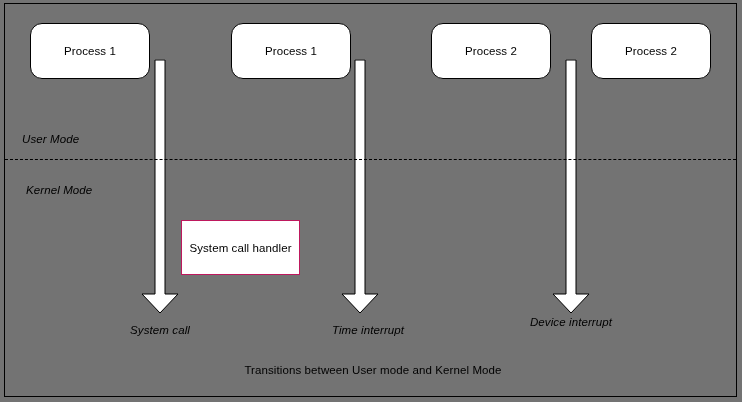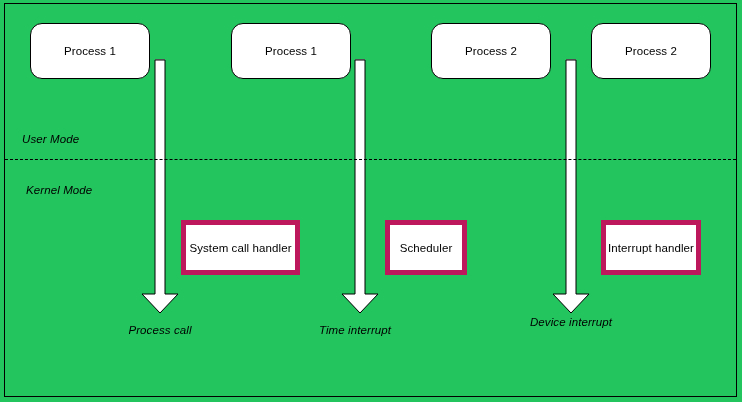--- a/index.html
+++ b/index.html
@@ -10,21 +10,21 @@
   }
   body {
     font-family: "Liberation Sans", sans-serif;
     -webkit-font-smoothing: antialiased;
   }
 
   #canvas {
     position: relative;
     width: 742px;
     height: 402px;
-    background: #22c55e;
+    background: #737373;
     overflow: hidden;
   }
 
   
   .frame {
     position: absolute;
     left: 4px;
     top: 3px;
     width: 733px;
     height: 394px;
@@ -48,21 +48,21 @@
     font-size: 11.5px;
     color: #000000;
     letter-spacing: 0.1px;
     white-space: nowrap;
   }
 
   
   .handler-box {
     position: absolute;
     box-sizing: border-box;
-    border: 5px solid #be185d;
+    border: 1px solid #be185d;
     background: #ffffff;
     display: flex;
     align-items: center;
     justify-content: center;
   }
   .handler-box .label {
     font-size: 11.5px;
     color: #000000;
     letter-spacing: 0.1px;
     white-space: nowrap;
@@ -131,50 +131,45 @@
   </div>
 
   <div class="block-arrow" style="left:142px; top:59px;">
     <svg width="36" height="256" viewBox="0 0 36 256">
 
       <rect x="13" y="0" width="10" height="3" fill="#999999"></rect>
 
       <path d="M13,1 L13,235 L0,235 L18,254 L36,235 L23,235 L23,1 Z" fill="#ffffff" stroke="#000000" stroke-width="1" stroke-linejoin="miter"></path>
     </svg>
   </div>
-  <div class="text-label centered" style="left:160px; top:324px;">Process call</div>
+  <div class="text-label centered" style="left:160px; top:324px;">System call</div>
 
   <div class="block-arrow" style="left:342px; top:59px;">
     <svg width="36" height="256" viewBox="0 0 36 256">
       <rect x="13" y="0" width="10" height="3" fill="#999999"></rect>
       <path d="M13,1 L13,235 L0,235 L18,254 L36,235 L23,235 L23,1 Z" fill="#ffffff" stroke="#000000" stroke-width="1" stroke-linejoin="miter"></path>
     </svg>
   </div>
-  <div class="text-label centered" style="left:355px; top:324px;">Time interrupt</div>
+  <div class="text-label centered" style="left:368px; top:324px;">Time interrupt</div>
 
   <div class="block-arrow" style="left:553px; top:59px;">
     <svg width="36" height="256" viewBox="0 0 36 256">
       <rect x="13" y="0" width="10" height="3" fill="#999999"></rect>
       <path d="M13,1 L13,235 L0,235 L18,254 L36,235 L23,235 L23,1 Z" fill="#ffffff" stroke="#000000" stroke-width="1" stroke-linejoin="miter"></path>
     </svg>
   </div>
   <div class="text-label centered" style="left:571px; top:316px;">Device interrupt</div>
 
   <div class="text-label" style="left:22px; top:133px;">User Mode</div>
 
   <div class="mode-divider" style="left:5px; top:159px; width:731px;"></div>
 
   <div class="text-label" style="left:20px; top:184px;margin-left:6px;">Kernel Mode</div>
 
   <div class="handler-box" style="left:181px; top:220px; width:119px; height:55px;">
     <span class="label">System call handler</span>
   </div>
 
-  <div class="handler-box" style="left:385px; top:220px; width:82px; height:55px;">
-    <span class="label">Scheduler</span>
-  </div>
 
-  <div class="handler-box" style="left:601px; top:220px; width:100px; height:55px;">
-    <span class="label">Interrupt handler</span>
-  </div>
 
+  <div class="caption" style="left:373px; top:364px;">Transitions between User mode and Kernel Mode</div>
 
 </div>
 
 </body></html>

